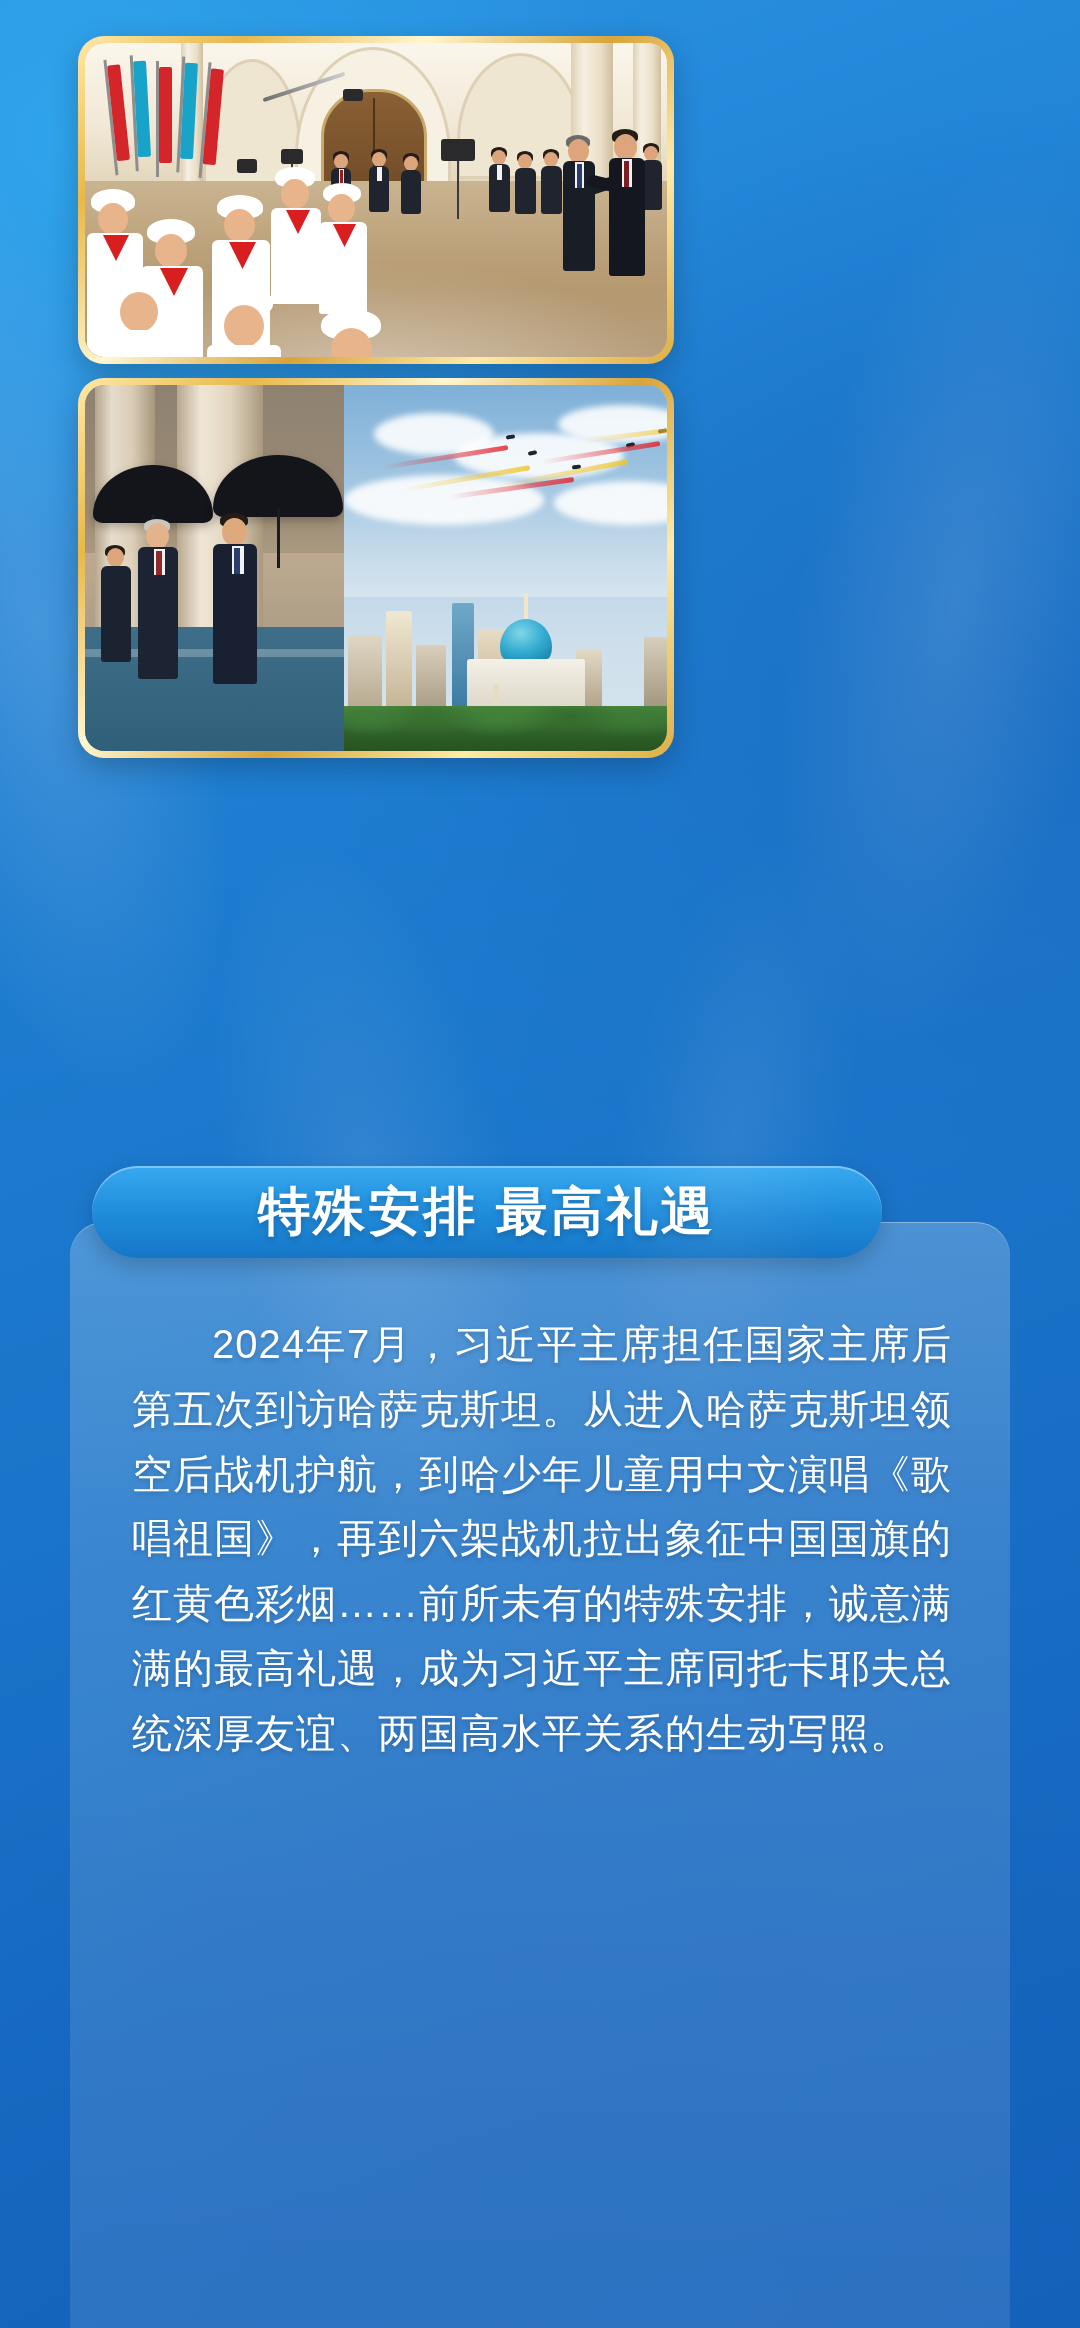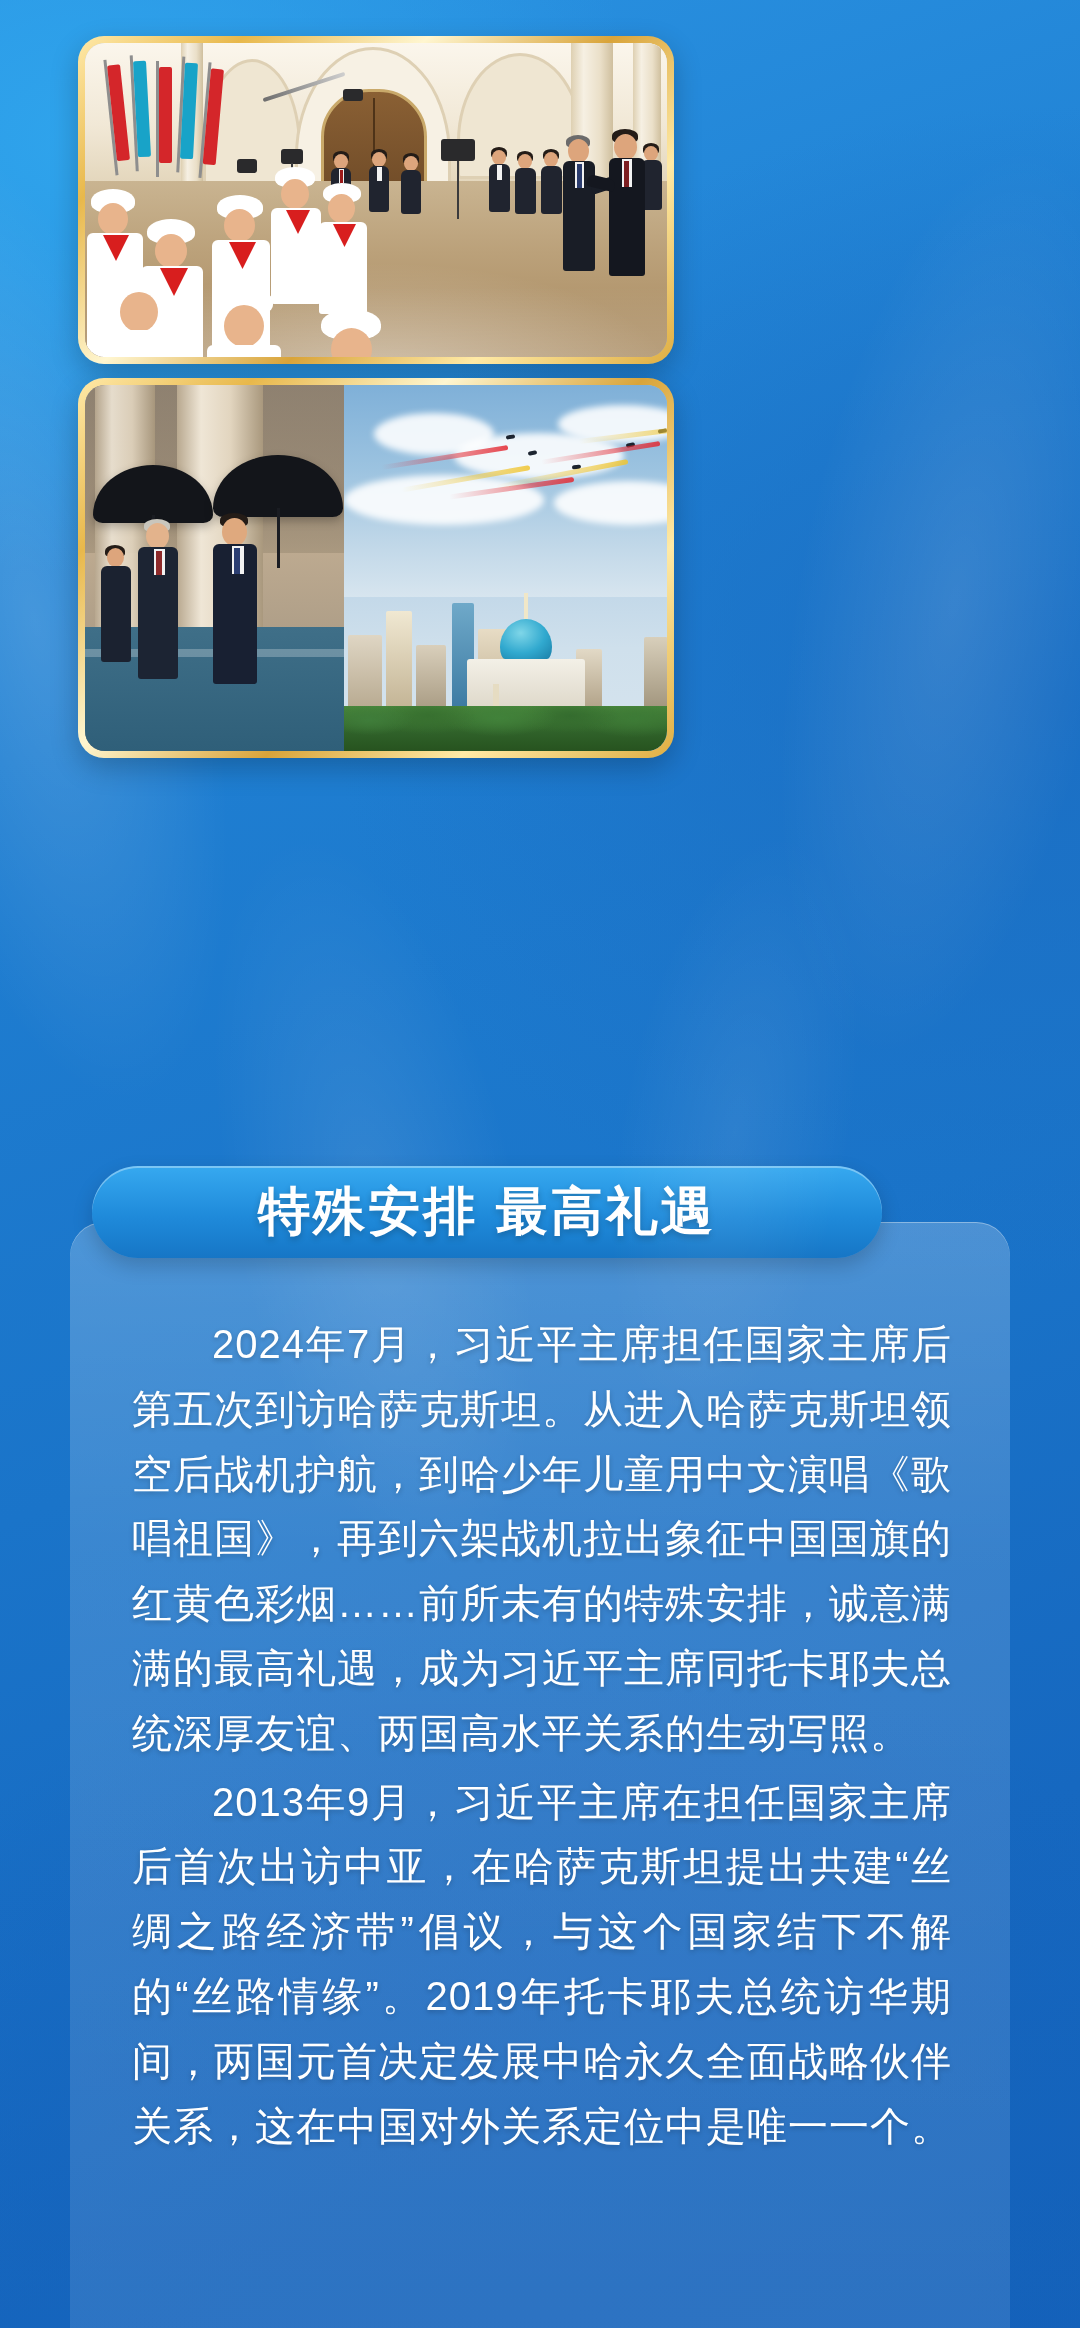--- a/index.html
+++ b/index.html
@@ -512,20 +512,19 @@
           <div class="monument"></div>
           <div class="trees"></div>
         </div>
       </div>
 
     </div>
   </div>
 
   <div class="text-panel">
     <p class="para">2024年7月，习近平主席担任国家主席后第五次到访哈萨克斯坦。从进入哈萨克斯坦领空后战机护航，到哈少年儿童用中文演唱《歌唱祖国》，再到六架战机拉出象征中国国旗的红黄色彩烟……前所未有的特殊安排，诚意满满的最高礼遇，成为习近平主席同托卡耶夫总统深厚友谊、两国高水平关系的生动写照。</p>
-    <p class="para">2013年9月，习近平主席在担任国家主席后首次出访中亚，在哈萨克斯坦提出共建“丝绸之路经济带”倡议，与这个国家结下不解的“丝路情缘”。2019年托卡耶夫总统访华期间，两国元首决定发展中哈永久全面战略伙伴关系，这在中国对外关系定位中是唯一一个。</p>
   </div>
 
   <div class="headline">
     <span class="headline-text">特殊安排 最高礼遇</span>
   </div>
 
 </div>
 
 </body></html>

